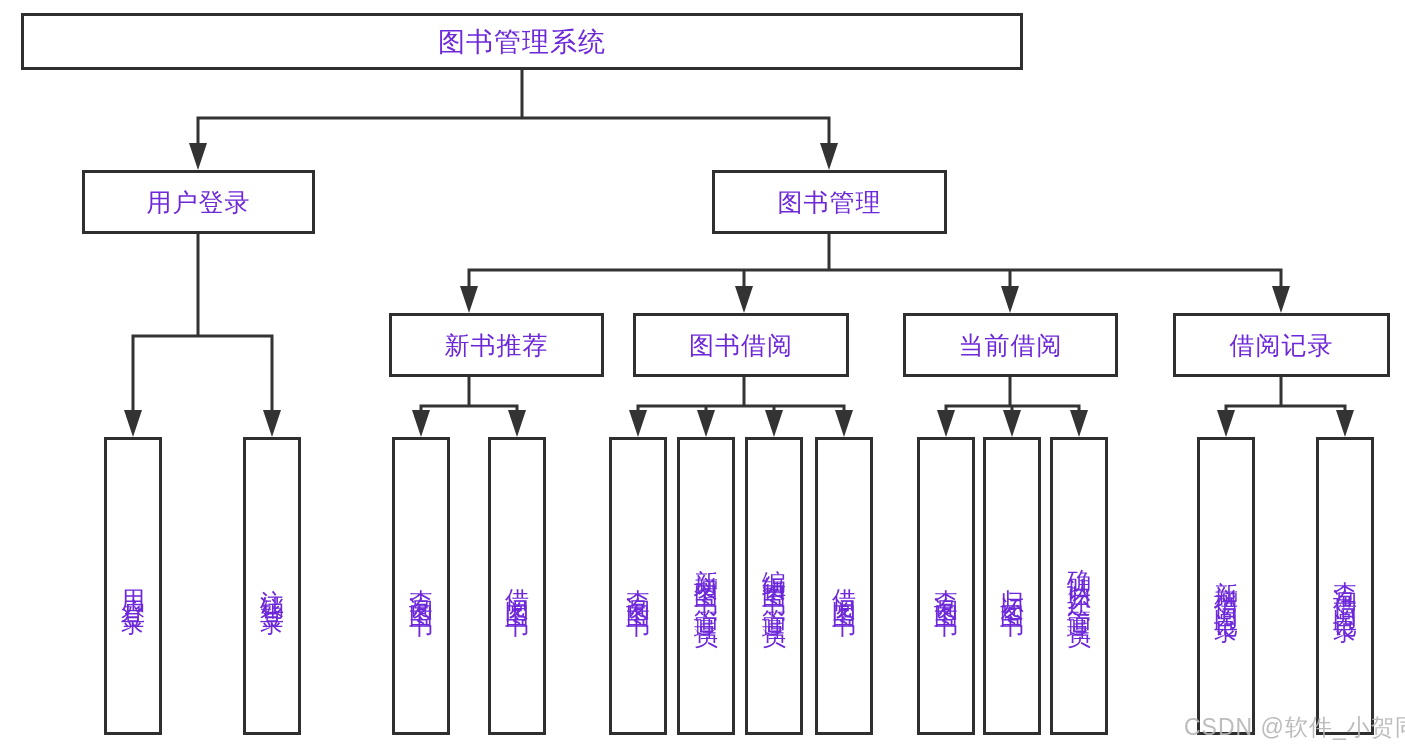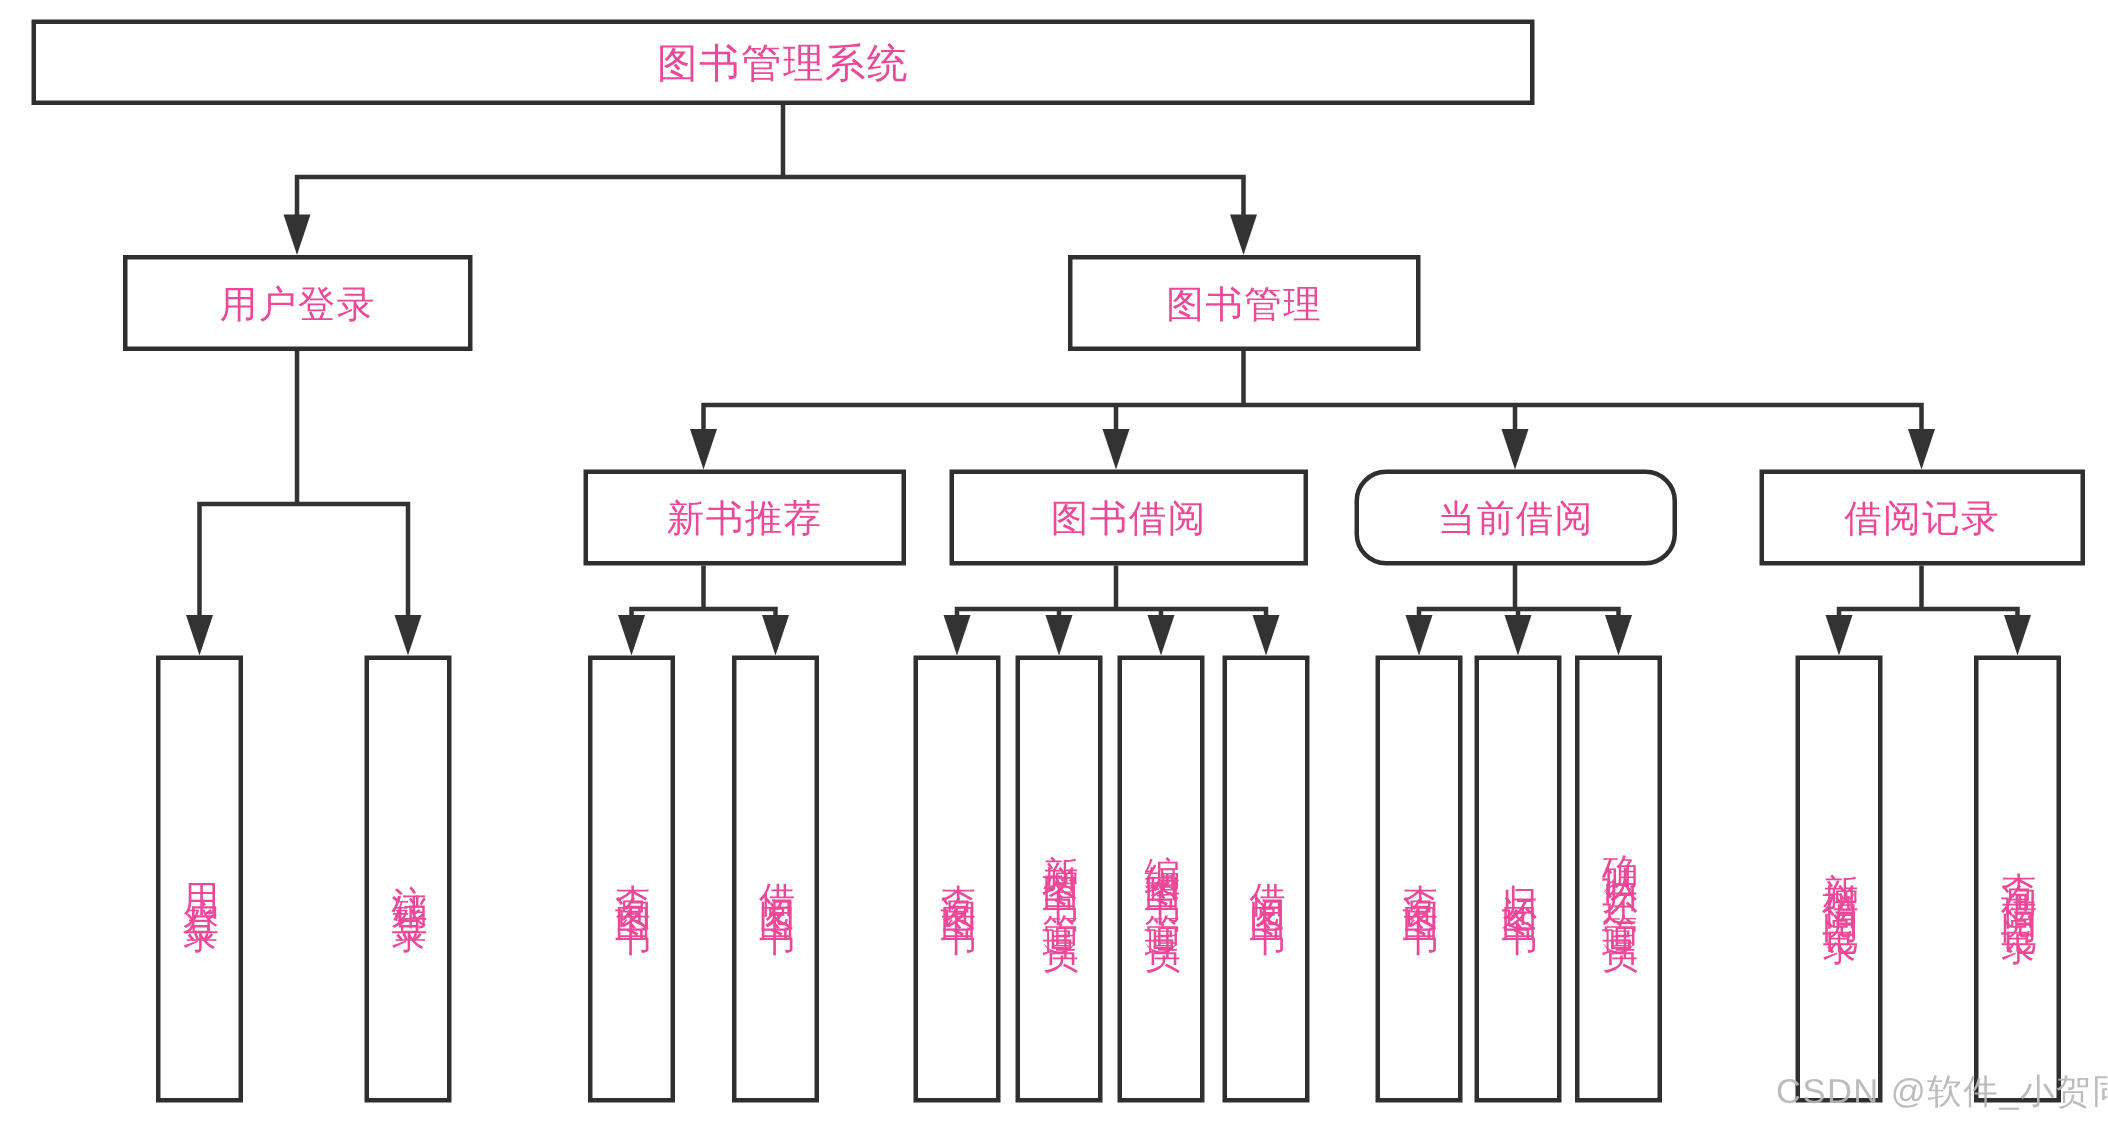--- a/index.html
+++ b/index.html
@@ -15,21 +15,21 @@
     position: absolute;
     left: 0; top: 0;
     width: 1405px; height: 747px;
     z-index: 1;
   }
   .node {
     position: absolute;
     box-sizing: border-box;
     background: #ffffff;
     border: 3px solid #2f2f2f;
-    color: #ec4899;
+    color: #6d28d9;
     display: flex;
     align-items: center;
     justify-content: center;
     z-index: 2;
     text-align: center;
   }
   .hbox {
     font-size: 25px;
     letter-spacing: 1px;
   }
@@ -102,22 +102,22 @@
         <polygon points="1336,410 1354,410 1345,437"></polygon>
       </g>
   </svg>
 
   <div class="node hbox title" style="left:21px; top:13px; width:1002px; height:57px;">图书管理系统</div>
 
   <div class="node hbox" style="left:82px; top:170px; width:233px; height:64px;">用户登录</div>
   <div class="node hbox" style="left:712px; top:170px; width:235px; height:64px;font-family:Liberation Mono, monospace;">图书管理</div>
 
   <div class="node hbox" style="left:362px; top:313px; width:215px; height:64px;margin-left:27px;">新书推荐</div>
-  <div class="node hbox" style="left:633px; top:313px; width:239px; height:64px;">图书借阅</div>
-  <div class="node hbox" style="left:903px; top:313px; width:215px; height:64px;border-radius:21px;">当前借阅</div>
+  <div class="node hbox" style="left:633px; top:313px; width:216px; height:64px;">图书借阅</div>
+  <div class="node hbox" style="left:903px; top:313px; width:215px; height:64px;">当前借阅</div>
   <div class="node hbox" style="left:1173px; top:313px; width:217px; height:64px;">借阅记录</div>
 
   <div class="node vbox" style="left:104px;">用户登录</div>
   <div class="node vbox" style="left:243px;">注销登录</div>
 
   <div class="node vbox" style="left:392px;">查询图书</div>
   <div class="node vbox" style="left:488px;">借阅图书</div>
 
   <div class="node vbox" style="left:609px;">查询图书</div>
   <div class="node vbox" style="left:677px;">新增图书（管理员）</div>

